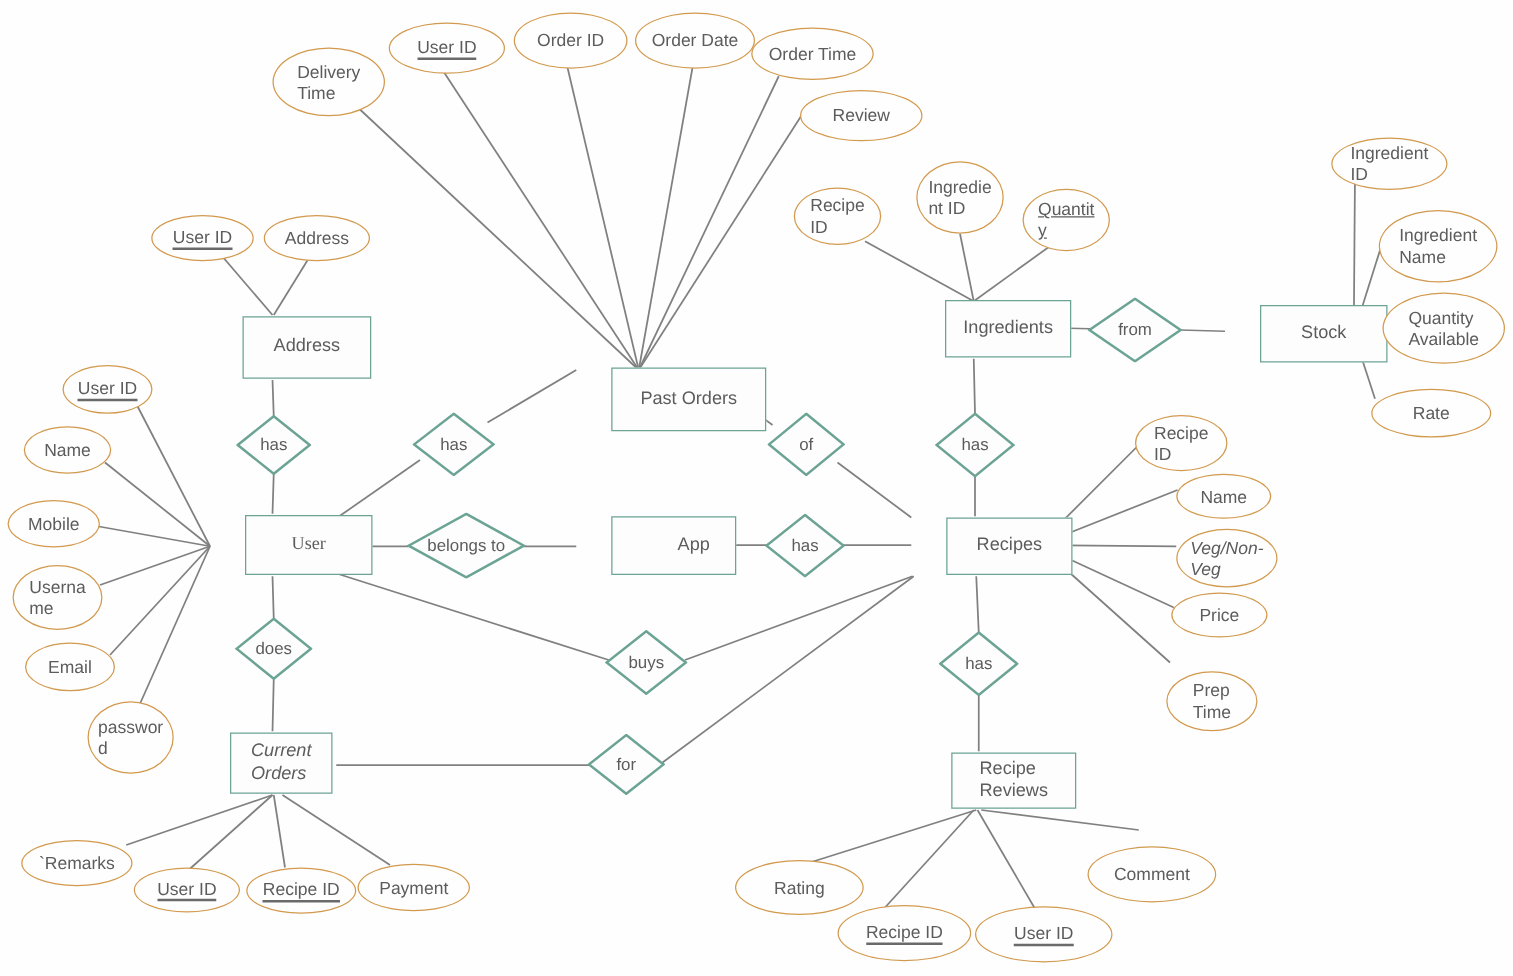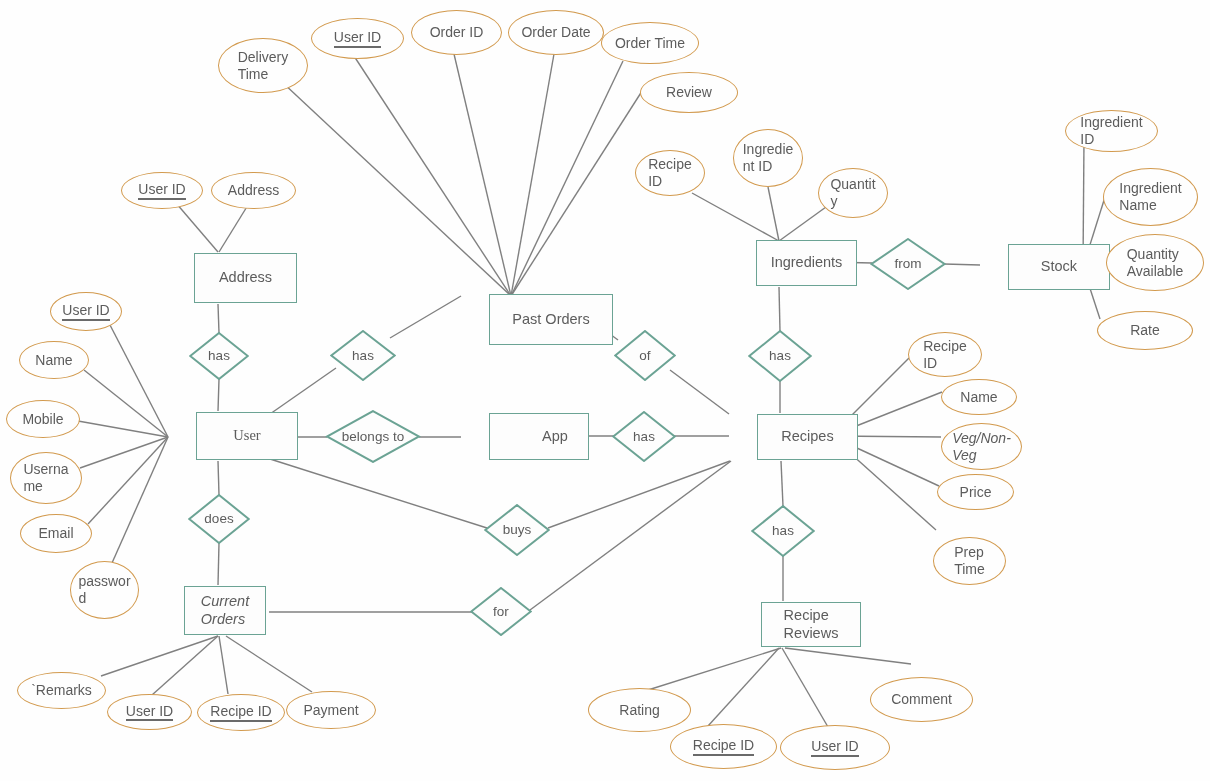--- a/index.html
+++ b/index.html
@@ -285,21 +285,21 @@
       <div class="node attr" style="left: 286px; top: 691px; width: 90px; height: 38px;">
         <span class="">Payment</span>
       </div>
       <div class="node attr key2l" style="left: 635px; top: 150px; width: 70px; height: 46px;">
         <span><span class="ul">Recipe</span><br><span>ID</span></span>
       </div>
       <div class="node attr" style="left: 733px; top: 129px; width: 70px; height: 58px;">
         <span class="twoline">Ingredie
 nt ID</span>
       </div>
-      <div class="node attr" style="left: 818px; top: 168px; width: 70px; height: 50px;">
+      <div class="node attr" style="left: 818px; top: 151px; width: 70px; height: 50px; text-decoration: underline;">
         <span class="twoline">Quantit
 y</span>
       </div>
       <div class="node attr key2l" style="left: 1065px; top: 110px; width: 93px; height: 42px;">
         <span><span class="ul">Ingredient</span><br><span>ID</span></span>
       </div>
       <div class="node attr" style="left: 1103px; top: 168px; width: 95px; height: 58px;">
         <span class="twoline">Ingredient
 Name</span>
       </div>

